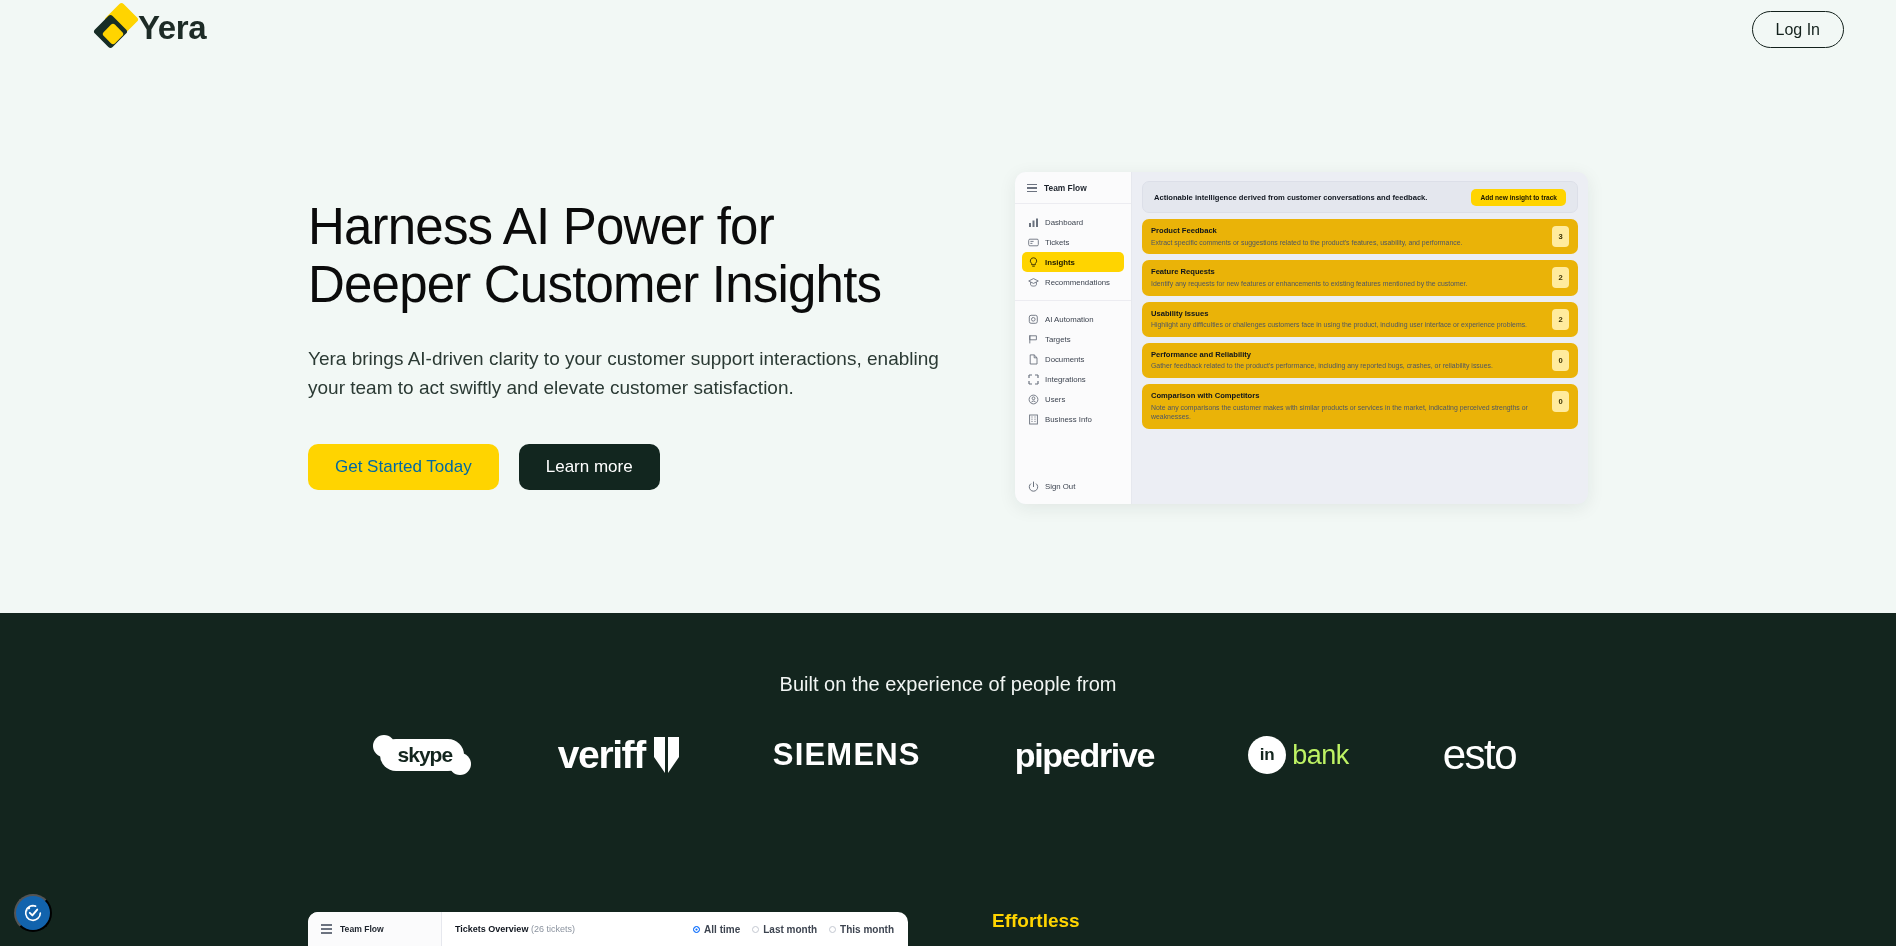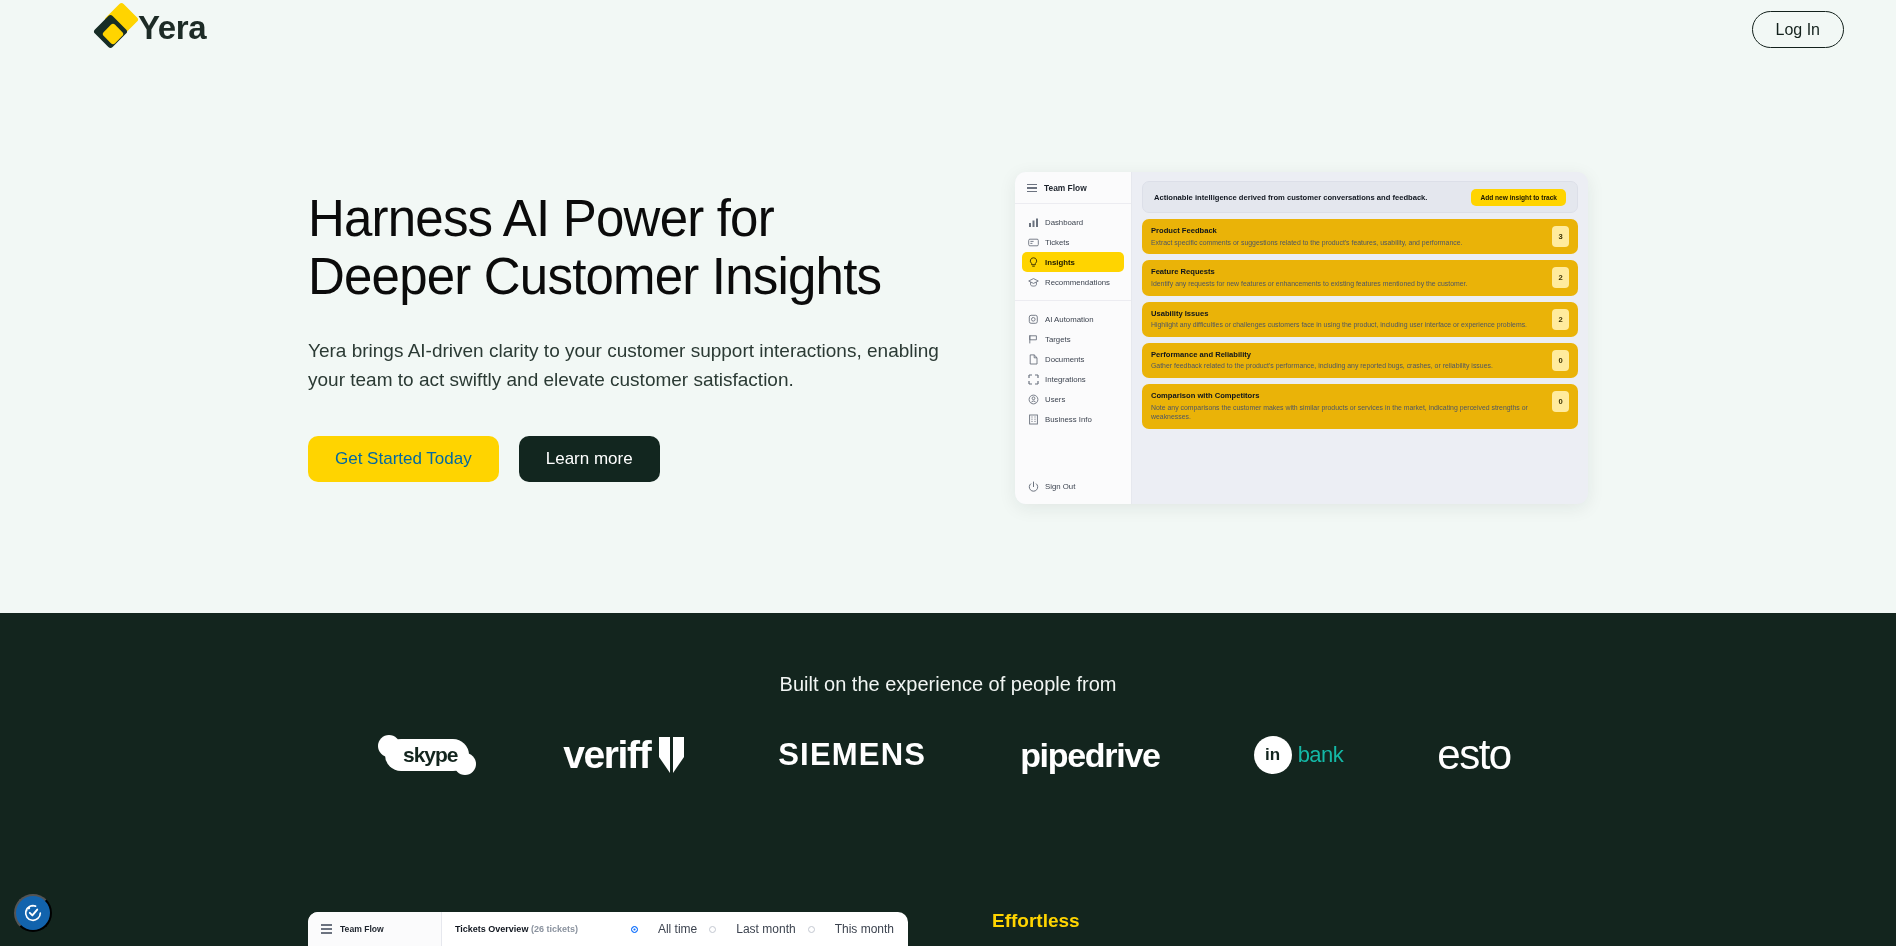--- a/index.html
+++ b/index.html
@@ -42,21 +42,21 @@
     position: absolute; right: 52px; top: 11px;
     height: 37px; padding: 0 23px;
     border: 1.4px solid #13211c; border-radius: 19px;
     background: transparent; color: #13211c;
     font-family: "Liberation Sans", sans-serif;
     font-size: 16px; cursor: pointer;
     display: flex; align-items: center; justify-content: center;
   }
 
   
-  .hero-copy { position: absolute; left: 308px; top: 190px; width: 700px; }
+  .hero-copy { position: absolute; left: 308px; top: 198px; width: 700px; }
   .hero-title {
     font-size: 51px; line-height: 1.13; font-weight: 400;
     color: #0b0b0b; letter-spacing: -0.8px;
   }
   .hero-sub {
     margin-top: 32px; font-size: 19px; line-height: 1.5;
     color: #2b3a34; max-width: 650px;
   }
   .hero-ctas { margin-top: 42px; display: flex; gap: 20px; }
   .btn {
@@ -158,43 +158,43 @@
   .logo-veriff .vtxt { color: #fff; font-size: 39px; font-weight: 700; letter-spacing: -1.4px; }
   .logo-veriff .vmark { width: 25px; height: 40px; }
   .logo-pipedrive { color: #fff; font-size: 34px; font-weight: 700; letter-spacing: -1.3px; }
   .logo-siemens { color: #fff; font-size: 31px; font-weight: 700; letter-spacing: 1.2px; }
   .logo-inbank { display: flex; align-items: center; gap: 6px; }
   .logo-inbank .circ {
     width: 38px; height: 38px; border-radius: 50%; background: #fff;
     color: #13251e; font-size: 17px; font-weight: 700;
     display: flex; align-items: center; justify-content: center;
   }
-  .logo-inbank .btxt { color: #14b8a6; font-size: 22px; letter-spacing: -0.5px; }
+  .logo-inbank .btxt { color: #bef264; font-size: 27px; letter-spacing: -0.5px; }
   .logo-esto { color: #fff; font-size: 42px; letter-spacing: -1.5px; }
 
   
   .mock2 {
     position: absolute; left: 308px; bottom: 0; width: 600px; height: 34px;
     background: #ffffff; border-radius: 10px 10px 0 0; display: flex; overflow: hidden;
   }
   .mock2-side {
     width: 134px; background: #fbfbfc; border-right: 1px solid #e6e8ee;
     display: flex; align-items: center; gap: 8px; padding-left: 13px;
   }
   .mock2-side .burger { display: flex; flex-direction: column; gap: 2.4px; }
   .mock2-side .burger i { display: block; width: 11px; height: 1.5px; background: #6c7380; }
   .mock2-side span { font-size: 8.6px; font-weight: 700; color: #1e242d; }
   .mock2-main {
     flex: 1; display: flex; align-items: center; justify-content: space-between;
     padding: 0 14px 0 13px;
   }
   .m2-title { font-size: 9px; font-weight: 700; color: #10161f; }
-  .m2-title em { font-style: normal; font-weight: 700; color: #8b939f; }
+  .m2-title em { font-style: normal; font-weight: 400; color: #8b939f; }
   .m2-radios { display: flex; align-items: center; gap: 12px; }
-  .m2-radio { display: flex; align-items: center; gap: 20px; font-size: 12px; color: #3d4450; cursor: pointer; }
+  .m2-radio { display: flex; align-items: center; gap: 4px; font-size: 10px; color: #3d4450; cursor: pointer; font-weight: bold; }
   .m2-radio .dot { width: 7px; height: 7px; border-radius: 50%; border: 1.4px solid #c3c8d1; background: #fff; }
   .m2-radio.sel .dot { border-color: #0d6efd; background: #0d6efd; box-shadow: inset 0 0 0 1.4px #fff; }
   .effortless {
     position: absolute; left: 992px; bottom: 14px;
     color: #ffd400; font-size: 19px; font-weight: 700;
   }
 
   
   .a11y {
     position: absolute; left: 14px; bottom: 14px;

